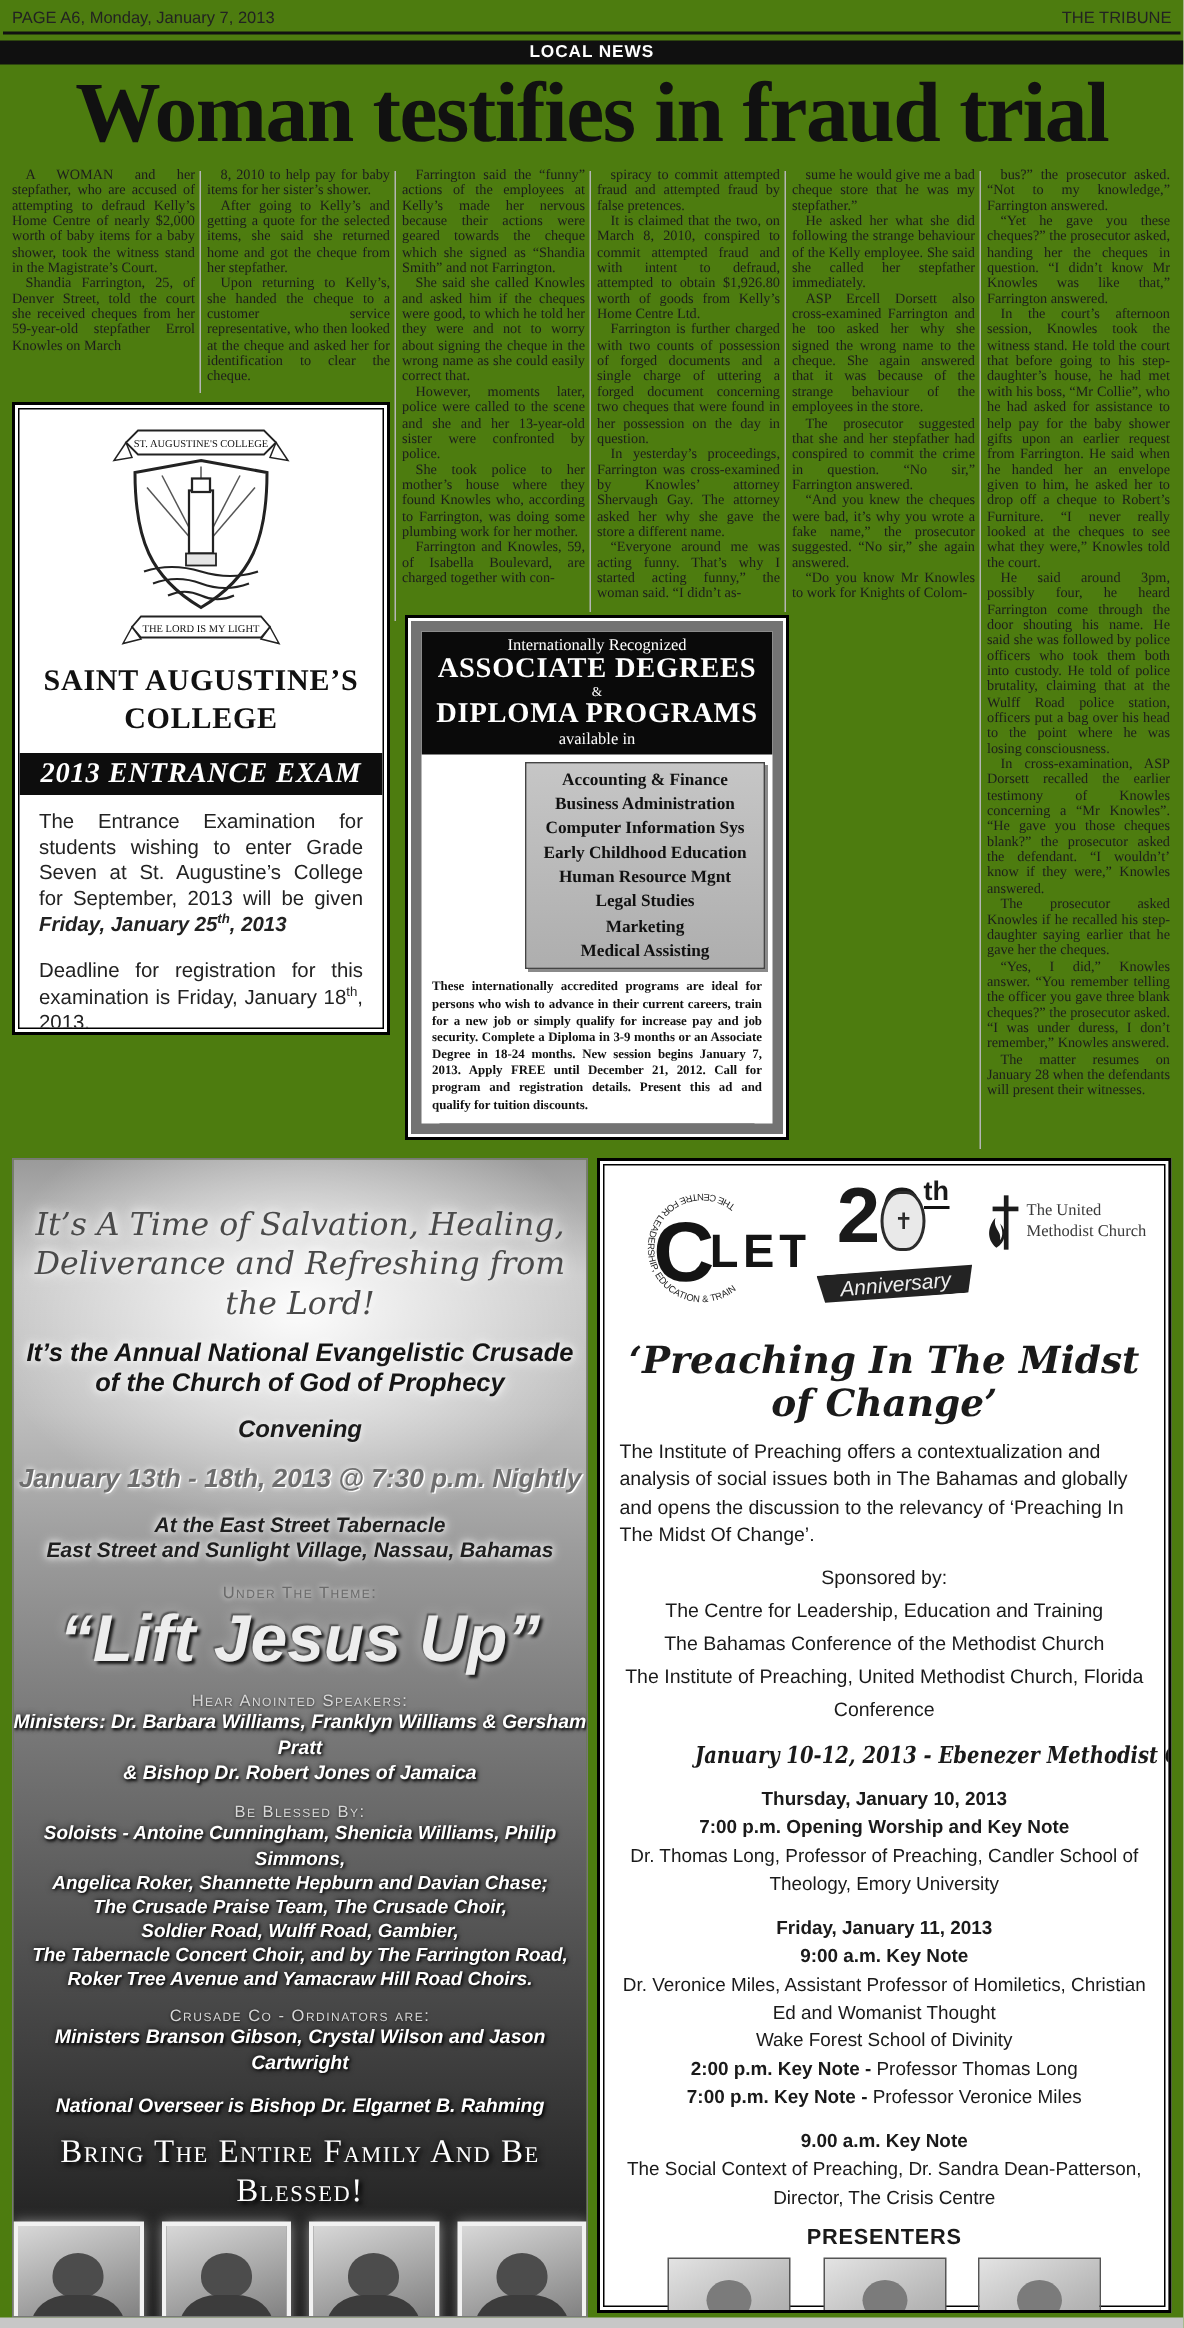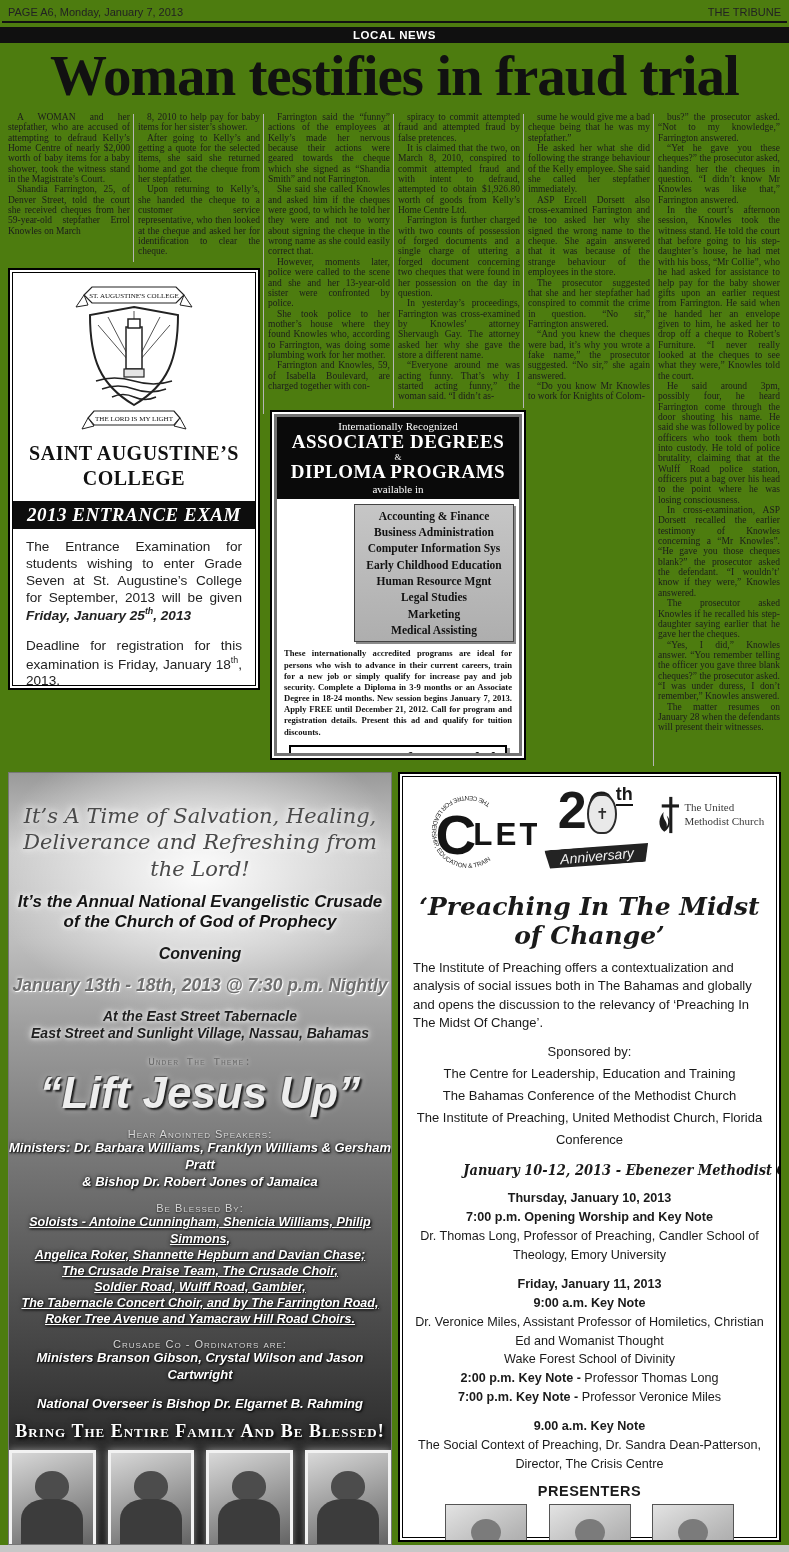--- a/index.html
+++ b/index.html
@@ -23,21 +23,21 @@
   .sac-inner{position:absolute;inset:2px;border:1px solid #000;overflow:hidden;text-align:center;}
   .sac-name{font-weight:bold;font-size:20px;letter-spacing:.5px;line-height:1.25;margin-top:6px;}
   .sac-banner{background:#0d0d0d;color:#fff;font-style:italic;font-weight:bold;font-size:19px;
               padding:3px 0;margin-top:10px;letter-spacing:.5px;}
   .sac-body{font-family:"Liberation Sans",sans-serif;font-size:13.6px;line-height:1.24;text-align:justify;
             padding:10px 13px 0 13px;color:#222;}
   .sac-body p{margin:0 0 13px 0;}
   .sac-date{font-weight:bold;font-style:italic;}
   
   .sce{position:absolute;left:270px;top:410px;width:256px;height:350px;border:2px solid #000;box-sizing:border-box;background:#fff;}
-  .sce-inner{position:absolute;inset:2px;border:3px solid #737373;overflow:hidden;}
+  .sce-inner{position:absolute;inset:2px;border:7px solid #737373;overflow:hidden;}
   .sce-head{background:#0a0a0a;color:#fff;text-align:center;padding:3px 0 4px 0;}
   .sce-head .t1{font-size:11px;}
   .sce-head .t2{font-size:19px;font-weight:bold;letter-spacing:.5px;line-height:1.1;}
   .sce-head .amp{font-size:9px;line-height:1;}
   .sce-head .t3{font-size:11px;}
   .sce-programs{width:158px;margin:5px 5px 4px auto;background:linear-gradient(#c6c6c6,#aeaeae);
                 border:1px solid #444;box-shadow:2px 2px 0 #8a8a8a;text-align:center;
                 font-weight:bold;font-size:11.5px;line-height:1.42;padding:3px 0;}
   .sce-body{font-weight:bold;font-size:8.6px;line-height:1.3;text-align:justify;padding:2px 7px;}
   .sce-contact{margin:5px 12px;border:2px solid #000;box-shadow:3px 3px 0 #999;text-align:center;padding:3px 2px;}
@@ -58,22 +58,22 @@
   .ch-venue{font-weight:bold;font-style:italic;font-size:14px;color:#1f1f1f;line-height:1.25;
             text-shadow:0 0 4px #fff,0 0 8px #fff;}
   .ch-label{font-variant:small-caps;font-size:11px;color:#d8d8d8;letter-spacing:1px;
             text-shadow:0 1px 2px rgba(0,0,0,.7);}
   .ch-label-dark{font-variant:small-caps;font-size:11px;color:#6b6b6b;letter-spacing:1px;text-shadow:0 0 4px #fff;}
   .ch-theme{font-weight:bold;font-style:italic;font-size:44px;color:#ededed;line-height:1.05;
             text-shadow:2px 2px 2px #1a1a1a,-1px -1px 1px #555,0 0 10px rgba(255,255,255,.45);}
   .ch-white{font-weight:bold;font-style:italic;font-size:13px;color:#fff;line-height:1.3;
             text-shadow:1px 1px 2px #000,0 0 4px rgba(0,0,0,.8);}
   .ch-solo{font-weight:bold;font-style:italic;font-size:12.6px;color:#fff;line-height:1.28;
-           text-shadow:1px 1px 2px #000,0 0 4px rgba(0,0,0,.8);text-decoration:underline;}
-  .ch-family{font-family:"Liberation Serif",serif;font-weight:bold;font-variant:small-caps;font-size:18px;
+           text-shadow:1px 1px 2px #000,0 0 4px rgba(0,0,0,.8);}
+  .ch-family{font-family:"Liberation Serif",serif;font-weight:normal;font-variant:small-caps;font-size:22px;
              color:#fdfdfd;letter-spacing:1px;text-shadow:2px 2px 3px #000,0 0 6px rgba(0,0,0,.6);}
   .ch-photos{display:flex;justify-content:center;gap:12px;margin-top:8px;}
   .ch-photo{position:relative;width:82px;height:138px;border:3px solid #f2f2f2;box-shadow:0 0 8px rgba(255,255,255,.5);
             background:linear-gradient(160deg,#d8d8d8 0%,#9f9f9f 35%,#5f5f5f 75%,#3a3a3a 100%);}
   .ch-photo .head{position:absolute;top:18px;left:50%;transform:translateX(-50%);width:34px;height:30px;
                   border-radius:50% 50% 45% 45%;background:#4c4c4c;}
   .ch-photo .bust{position:absolute;top:46px;left:50%;transform:translateX(-50%);width:62px;height:50px;
                   border-radius:40% 40% 0 0;background:#3c3c3c;}
   
   .clet{position:absolute;left:398px;top:772px;width:383px;height:770px;box-sizing:border-box;background:#fff;
@@ -139,21 +139,21 @@
       <p>Farrington and Knowles, 59, of Isabella Boulevard, are charged together with con-</p>
     </div>
   <div class="col" style="left:398px;top:112px;height:296px;">
       <p>spiracy to commit attempted fraud and attempted fraud by false pretences.</p>
       <p>It is claimed that the two, on March 8, 2010, conspired to commit attempted fraud and with intent to defraud, attempted to obtain $1,926.80 worth of goods from Kelly’s Home Centre Ltd.</p>
       <p>Farrington is further charged with two counts of possession of forged documents and a single charge of uttering a forged document concerning two cheques that were found in her possession on the day in question.</p>
       <p>In yesterday’s proceedings, Farrington was cross-examined by Knowles’ attorney Shervaugh Gay. The attorney asked her why she gave the store a different name.</p>
       <p>“Everyone around me was acting funny. That’s why I started acting funny,” the woman said. “I didn’t as-</p>
     </div>
   <div class="col" style="left:528px;top:112px;height:296px;">
-      <p>sume he would give me a bad cheque being that he was my stepfather.”</p>
+      <p>sume he would give me a bad cheque store that he was my stepfather.”</p>
       <p>He asked her what she did following the strange behaviour of the Kelly employee. She said she called her stepfather immediately.</p>
       <p>ASP Ercell Dorsett also cross-examined Farrington and he too asked her why she signed the wrong name to the cheque. She again answered that it was because of the strange behaviour of the employees in the store.</p>
       <p>The prosecutor suggested that she and her stepfather had conspired to commit the crime in question. “No sir,” Farrington answered.</p>
       <p>“And you knew the cheques were bad, it’s why you wrote a fake name,” the prosecutor suggested. “No sir,” she again answered.</p>
       <p>“Do you know Mr Knowles to work for Knights of Colom-</p>
     </div>
   <div class="col" style="left:658px;top:112px;height:656px;">
       <p>bus?” the prosecutor asked. “Not to my knowledge,” Farrington answered.</p>
       <p>“Yet he gave you these cheques?” the prosecutor asked, handing her the cheques in question. “I didn’t know Mr Knowles was like that,” Farrington answered.</p>
       <p>In the court’s afternoon session, Knowles took the witness stand. He told the court that before going to his step-daughter’s house, he had met with his boss, “Mr Collie”, who he had asked for assistance to help pay for the baby shower gifts upon an earlier request from Farrington. He said when he handed her an envelope given to him, he asked her to drop off a cheque to Robert’s Furniture. “I never really looked at the cheques to see what they were,” Knowles told the court.</p>
@@ -245,21 +245,21 @@
     <div style="margin-top:10px;" class="ch-crusade">
       <div>It’s the Annual National Evangelistic Crusade</div>
       <div>of the Church of God of Prophecy</div>
     </div>
     <div style="margin-top:12px;" class="ch-conv">Convening</div>
     <div style="margin-top:12px;" class="ch-dates">January 13th - 18th, 2013 @ 7:30 p.m. Nightly</div>
     <div style="margin-top:12px;" class="ch-venue">
       <div>At the East Street Tabernacle</div>
       <div>East Street and Sunlight Village, Nassau, Bahamas</div>
     </div>
-    <div style="margin-top:13px;font-family:Liberation Mono, monospace;" class="ch-label-dark">Under The Theme:</div>
+    <div style="margin-top:13px;" class="ch-label-dark">Under The Theme:</div>
     <div style="margin-top:2px;" class="ch-theme">“Lift Jesus Up”</div>
     <div style="margin-top:12px;" class="ch-label">Hear Anointed Speakers:</div>
     <div class="ch-white">
       <div>Ministers: Dr. Barbara Williams, Franklyn Williams &amp; Gersham Pratt</div>
       <div>&amp; Bishop Dr. Robert Jones of Jamaica</div>
     </div>
     <div style="margin-top:12px;" class="ch-label">Be Blessed By:</div>
     <div class="ch-solo">
         <div>Soloists - Antoine Cunningham, Shenicia Williams, Philip Simmons,</div>
         <div>Angelica Roker, Shannette Hepburn and Davian Chase;</div>

